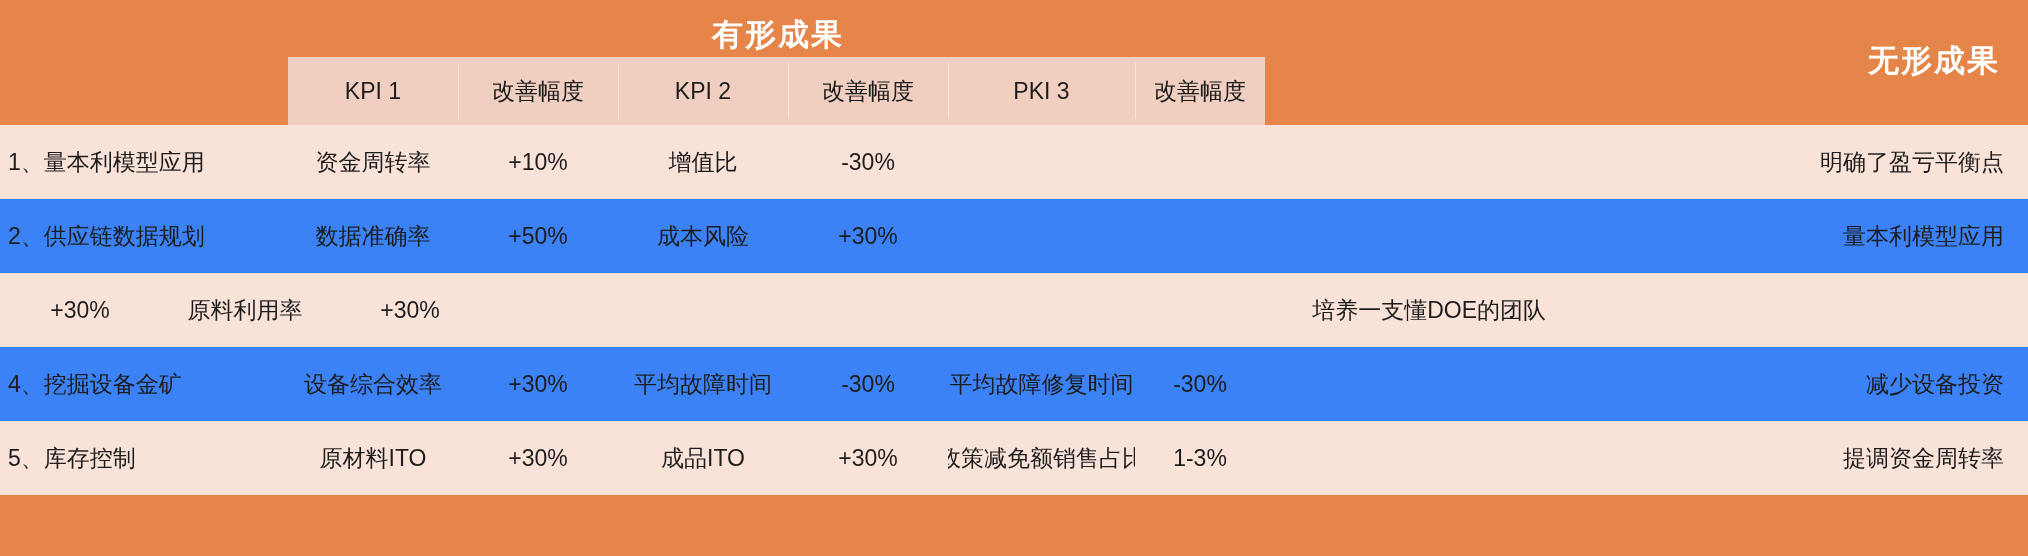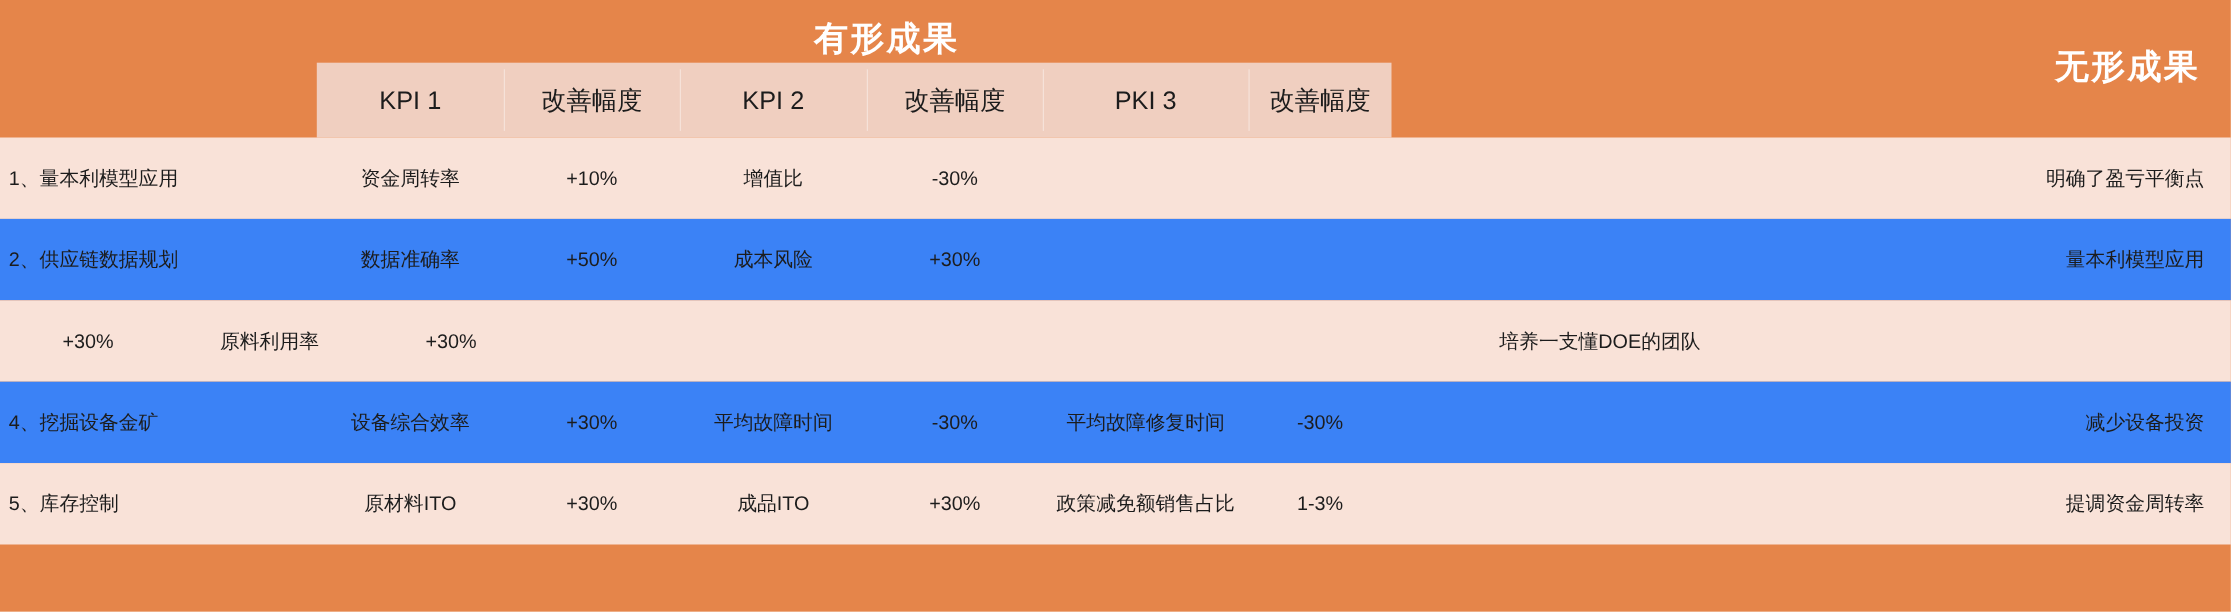--- a/index.html
+++ b/index.html
@@ -28,21 +28,21 @@
   .banner-title {
     position: absolute;
     color: #ffffff;
     font-size: 31px;
     font-weight: bold;
     letter-spacing: 2px;
     white-space: nowrap;
   }
   #tangible-title {
     top: 14px;
-    left: 740px;
+    left: 712px;
   }
   #intangible-title {
     top: 40px;
     right: 28px;
   }
 
   
   #subhead {
     position: absolute;
     top: 57px;
@@ -85,21 +85,21 @@
     width: 2028px;
     box-sizing: border-box;
   }
   .row.odd  { background: #f9e2d8; }
   .row.even { background: #3b82f6; text-align: right; }
 
   .cell {
     display: flex;
     align-items: center;
     box-sizing: border-box;
-    font-size: 18px;
+    font-size: 23px;
     color: #1c1c1c;
     white-space: nowrap;
     overflow: hidden;
   }
   .cell.center { justify-content: center; }
   .cell.left   { justify-content: flex-start; padding-left: 8px; }
   .cell.right  { justify-content: flex-end; padding-right: 24px; }
 
   
   .c-label { width: 288px; }

